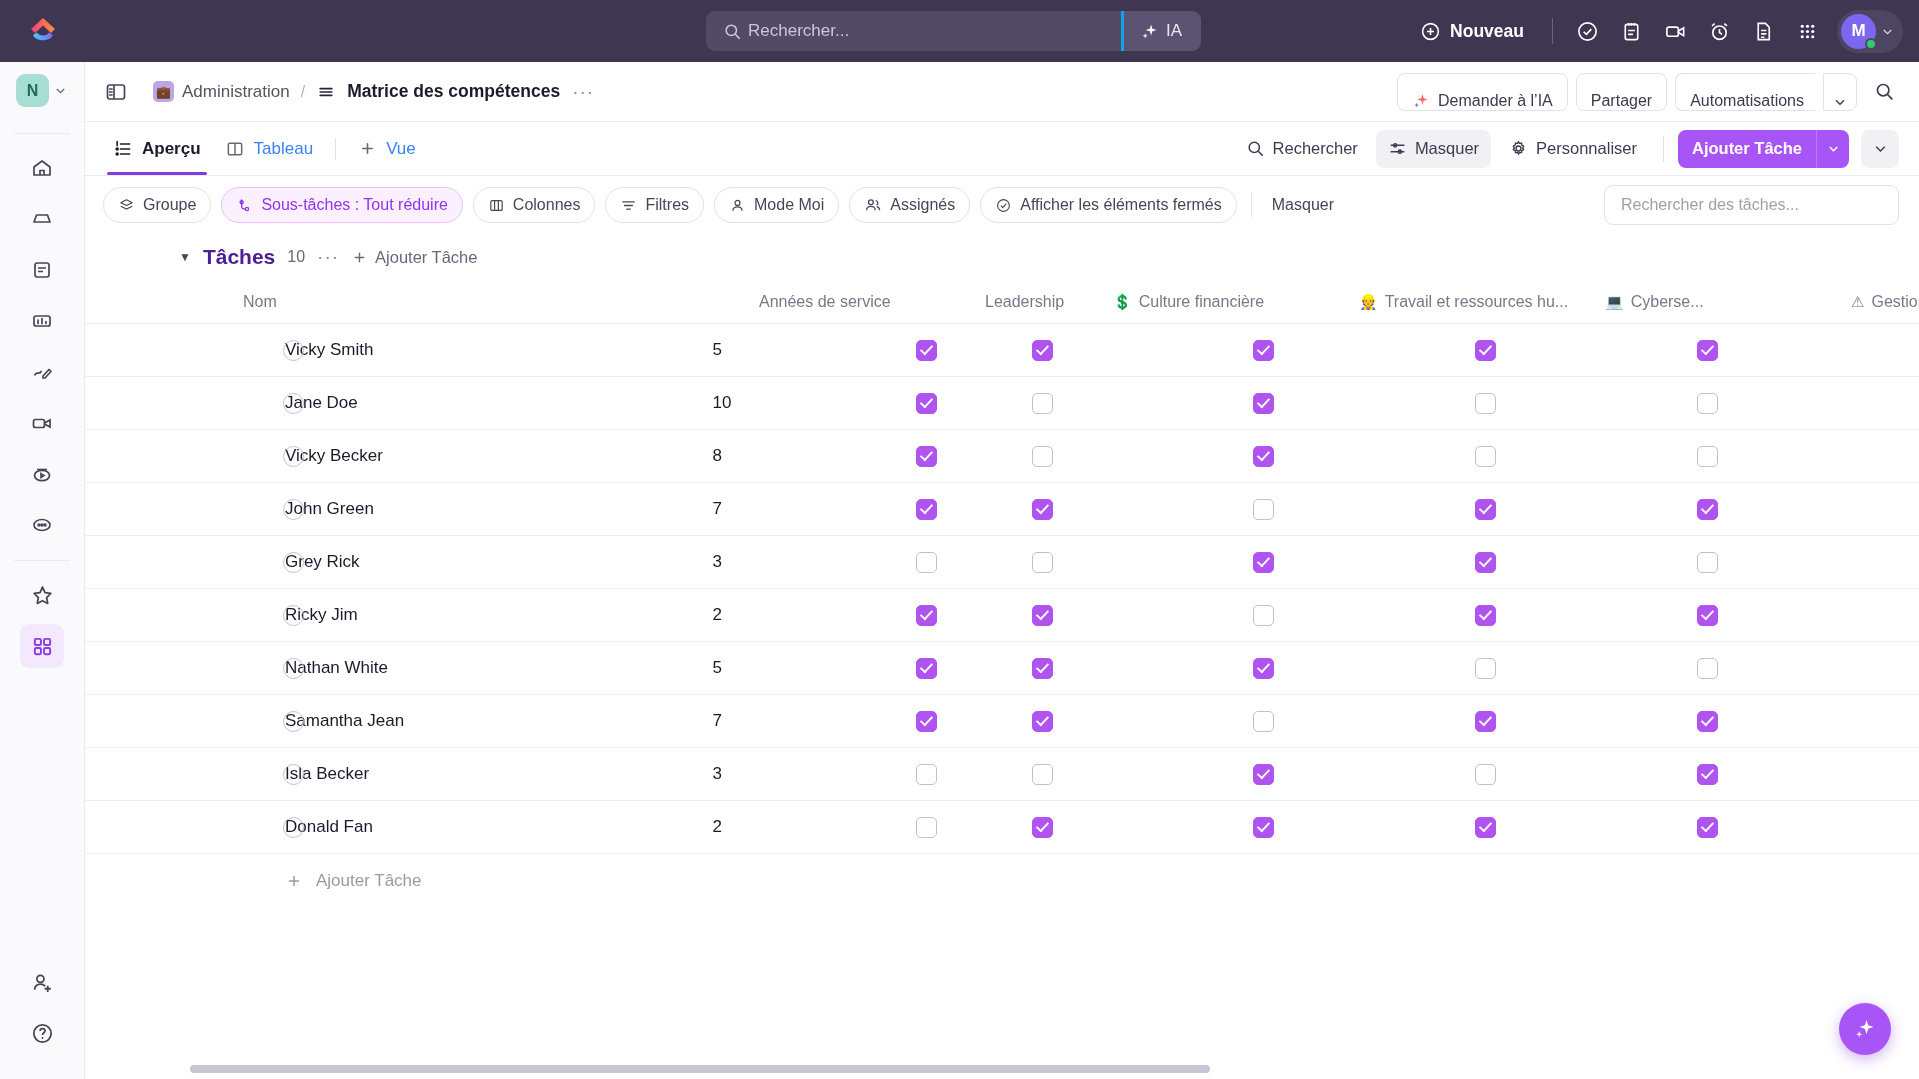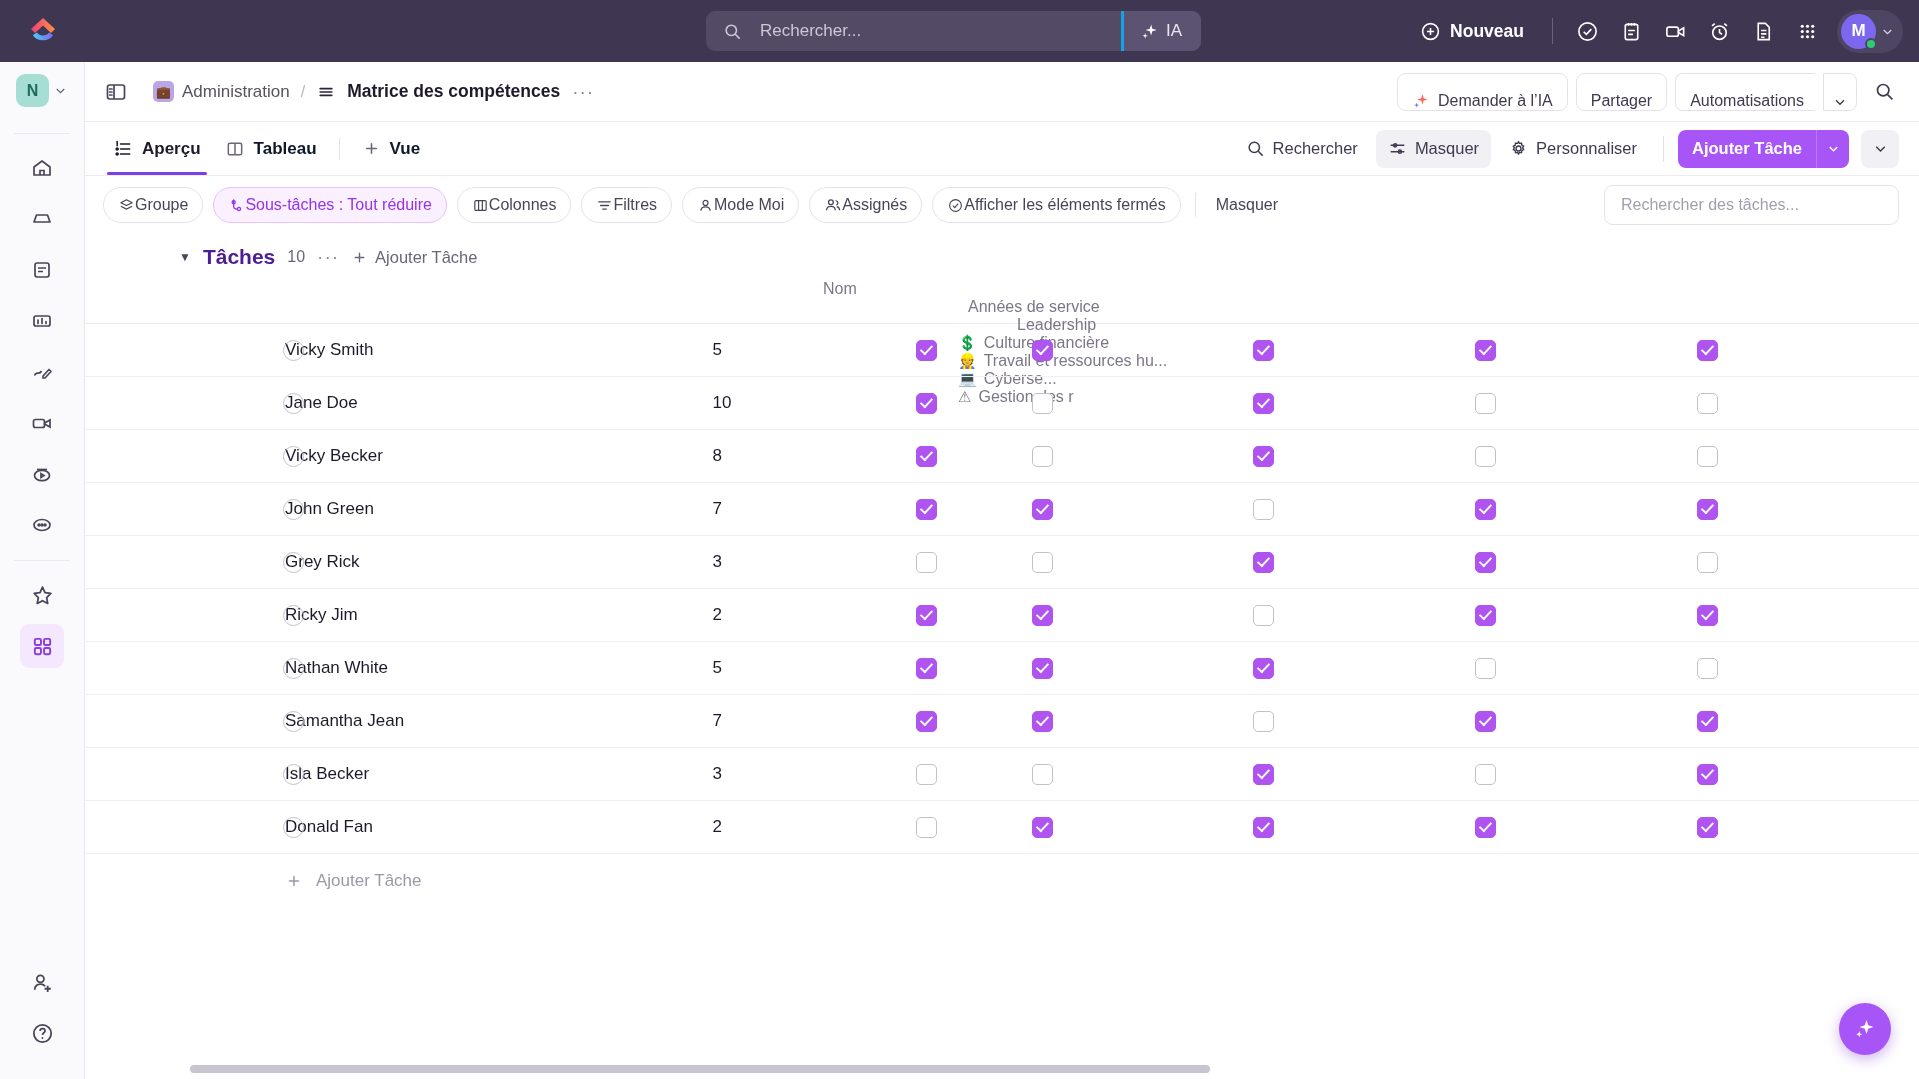--- a/index.html
+++ b/index.html
@@ -22,21 +22,21 @@
   .cu-logo { margin-left: 28px; width: 30px; height: 34px; position: relative; }
 
   .top-search-wrap {
     position: absolute; left: 706px; top: 11px;
     width: 495px; height: 40px;
     display: flex; align-items: center;
     background: #534a66; border-radius: 9px;
     overflow: hidden;
   }
   .top-search {
-    flex: 1; display: flex; align-items: center; gap: 18px;
+    flex: 1; display: flex; align-items: center; gap: 6px;
     padding-left: 17px; height: 100%;
     color: #cdc7d8; font-size: 17px;
   }
   .ai-btn {
     display: flex; align-items: center; gap: 7px;
     height: 100%; padding: 0 19px 0 16px;
     background: #5c5272; color: #e9e5f2; font-size: 17px;
     border-left: 3px solid #0ea5e9;
   }
   .top-right {
@@ -137,21 +137,21 @@
 
   
   .tabbar {
     height: 54px; display: flex; align-items: center;
     padding: 0 20px 0 16px; border-bottom: 1px solid #eceaf0;
     flex-shrink: 0;
   }
   .tab {
     display: flex; align-items: center; gap: 9px;
     height: 100%; padding: 0 12px; font-size: 17px;
-    color: #0f172a; position: relative; font-weight: bold;
+    color: #3b82f6; position: relative;
   }
   .tab.active { color: #1f1a2b; font-weight: bold; }
   .tab.active::after {
     content: ""; position: absolute; left: 6px; right: 6px; bottom: 0;
     height: 3px; background: #7b3fe4; border-radius: 2px;
   }
   .tabsep { width: 1px; height: 22px; background: #e4e1e9; margin: 0 10px; }
   .tab-right { margin-left: auto; display: flex; align-items: center; gap: 6px; }
   .tbtn {
     display: flex; align-items: center; gap: 8px;
@@ -177,21 +177,21 @@
     display: flex; align-items: center; justify-content: center;
     color: #40394f; margin-left: 6px;
   }
 
   
   .filterbar {
     height: 58px; display: flex; align-items: center;
     padding: 0 20px 0 18px; flex-shrink: 0;
   }
   .pill {
-    display: flex; align-items: center; 
+    display: flex; align-items: center; gap: 8px;
     height: 36px; padding: 0 14px;
     border: 1px solid #e4e1e9; border-radius: 18px;
     font-size: 16px; color: #4a4458; margin-right: 10px;
     background: #fff; white-space: nowrap; text-align: center;
   }
   .pill.on {
     background: #faf0ff; border-color: #e4c4fb; color: #9333ea;
   }
   .plain-btn {
     height: 36px; display: flex; align-items: center;
@@ -216,21 +216,21 @@
   .gcount { font-size: 16px; color: #6c6579; }
   .gdots { color: #8d8798; font-size: 19px; letter-spacing: 1px; }
   .gadd {
     display: flex; align-items: center; gap: 7px;
     font-size: 16.5px; color: #6c6579;
   }
 
   .cols-hdr {
     display: flex; align-items: center; height: 44px;
     border-bottom: 1px solid #eceaf0;
-    padding-left: 158px; position: relative; flex-direction: column;
+    padding-left: 158px; position: relative;
   }
   .ch {
     font-size: 16px; color: #7c7688;
     display: flex; align-items: center; gap: 7px;
     flex-shrink: 0; white-space: nowrap; overflow: hidden;
   }
   .ch .emo { font-size: 15px; }
   .c-name  { width: 516px; }
   .c-years { width: 226px; }
   .c-skill { width: 128px; }

